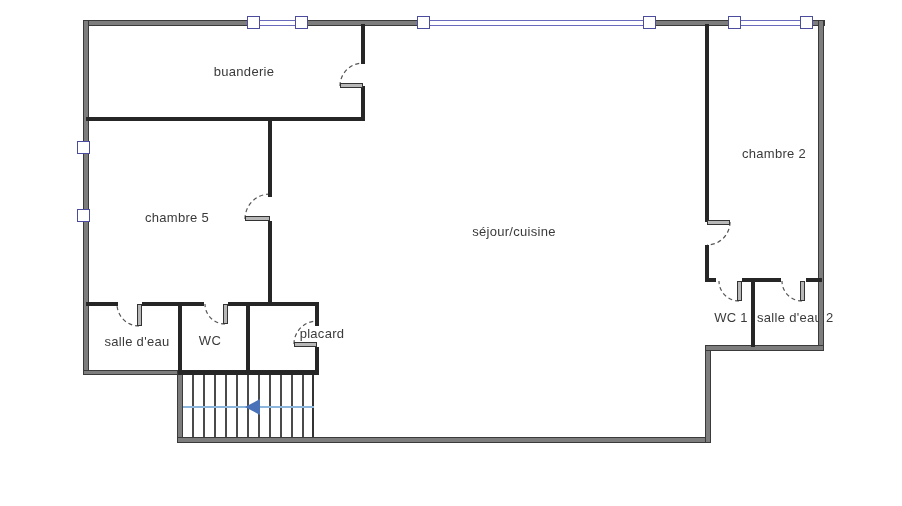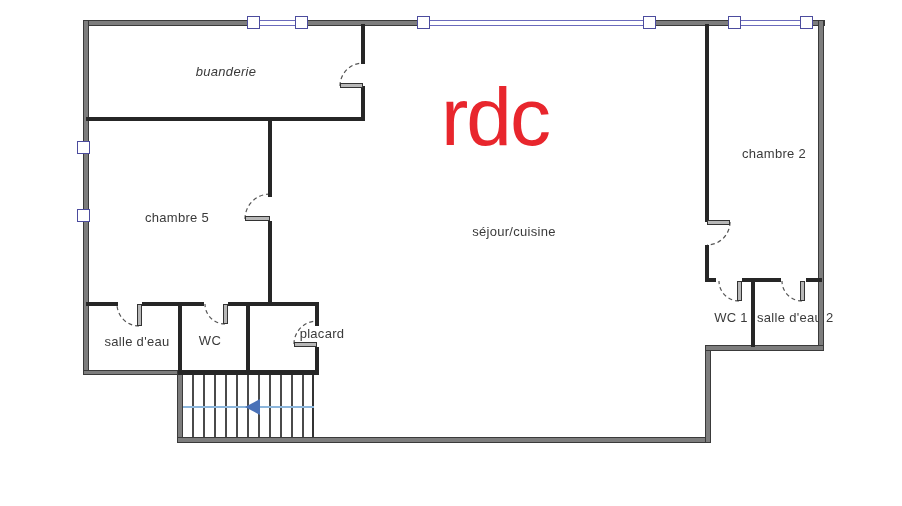--- a/index.html
+++ b/index.html
@@ -112,23 +112,22 @@
     <div class="tread" style="left:75px;"></div>
     <div class="tread" style="left:86px;"></div>
     <div class="tread" style="left:97px;"></div>
     <div class="tread" style="left:108px;"></div>
     <div class="tread" style="left:119px;"></div>
     <div class="stair-edge"></div>
   </div>
   <div class="stair-line"></div>
   <div class="stair-arrow"></div>
 
-  <div id="floor-title">rdc</div>
 
-  <div class="room-label" style="left:226px;top:71px;font-style:italic;">buanderie</div>
+  <div class="room-label" style="left:244px;top:71px;">buanderie</div>
   <div class="room-label" style="left:177px;top:217px;">chambre 5</div>
   <div class="room-label" style="left:514px;top:231px;">séjour/cuisine</div>
   <div class="room-label" style="left:774px;top:153px;">chambre 2</div>
   <div class="room-label" style="left:137px;top:341px;">salle d'eau</div>
   <div class="room-label" style="left:210px;top:340px;">WC</div>
   <div class="room-label" style="left:282px;top:333px;margin-left:40px;">placard</div>
   <div class="room-label" style="left:731px;top:317px;">WC 1</div>
   <div class="room-label clipped" style="left:757px;top:317px;">salle d'eau 2</div>
 
 </div>

